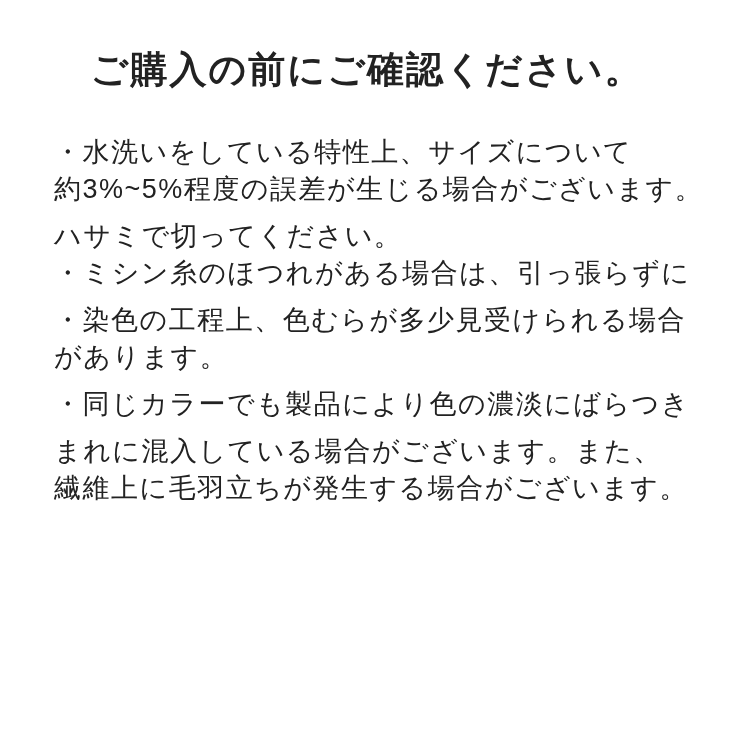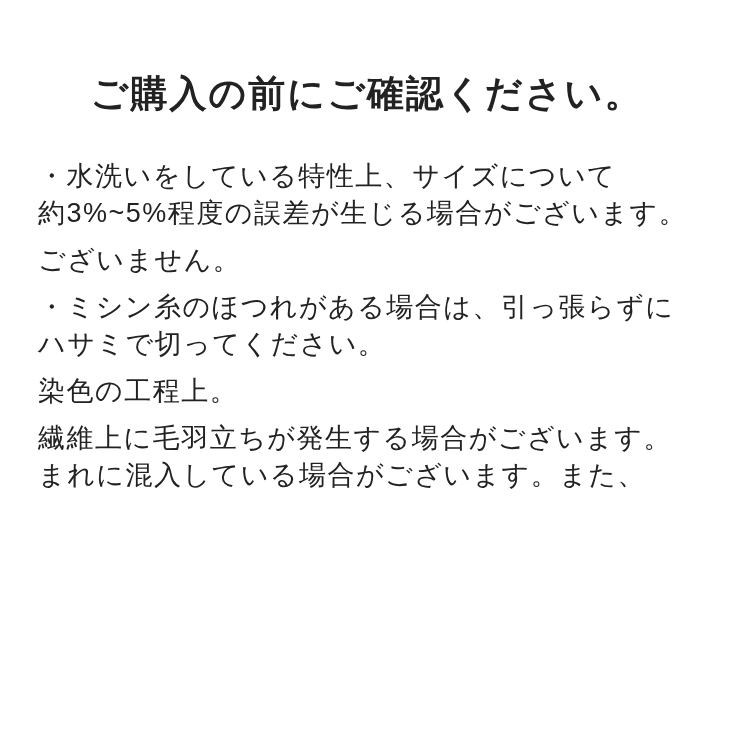--- a/index.html
+++ b/index.html
@@ -15,35 +15,35 @@
     background:var(--bg-color);
   }
   .page{
     position:relative;
     width:730px;
     height:652px;
     margin:0 auto;
     background:var(--bg-color);
     color:var(--text-color);
     box-sizing:border-box;
-    padding:70px 34px 0 38px;
+    padding:46px 34px 0 38px;
     overflow:hidden;
   }
   .page-title{
     margin:0 0 40px 0;
     text-align:center;
     font-size:37px;
     font-weight:700;
     letter-spacing:2px;
     line-height:48px;
     color:var(--text-color);
     white-space:nowrap;
   }
   .notice-list{
-    margin:0;
+    margin:16px;
     padding:0;
     list-style:none;
   }
   .notice-item{
     margin:0 0 10px 0;
     padding:0;
     font-size:27px;
     line-height:37px;
     letter-spacing:1.5px;
     font-weight:400;
@@ -61,34 +61,35 @@
   <h1 class="page-title">ご購入の前にご確認ください。</h1>
 
   <ul class="notice-list">
 
     <li class="notice-item">
       <span class="notice-line">・水洗いをしている特性上、サイズについて</span>
       <span class="notice-line">約3%~5%程度の誤差が生じる場合がございます。</span>
     </li>
 
     <li class="notice-item">
-      <span class="notice-line">ございません。</span>
     </li>
 
     <li class="notice-item">
+      <span class="notice-line">ハサミで切ってください。</span>
       <span class="notice-line">・ミシン糸のほつれがある場合は、引っ張らずに</span>
-      <span class="notice-line">ハサミで切ってください。</span>
     </li>
 
     <li class="notice-item">
-      <span class="notice-line">染色の工程上。</span>
+      <span class="notice-line">・染色の工程上、色むらが多少見受けられる場合</span>
+      <span class="notice-line">があります。</span>
     </li>
 
     <li class="notice-item">
+      <span class="notice-line">・同じカラーでも製品により色の濃淡にばらつき</span>
     </li>
 
     <li class="notice-item">
+      <span class="notice-line">まれに混入している場合がございます。また、</span>
       <span class="notice-line">繊維上に毛羽立ちが発生する場合がございます。</span>
-      <span class="notice-line">まれに混入している場合がございます。また、</span>
     </li>
 
   </ul>
 </div>
 
 </body></html>

